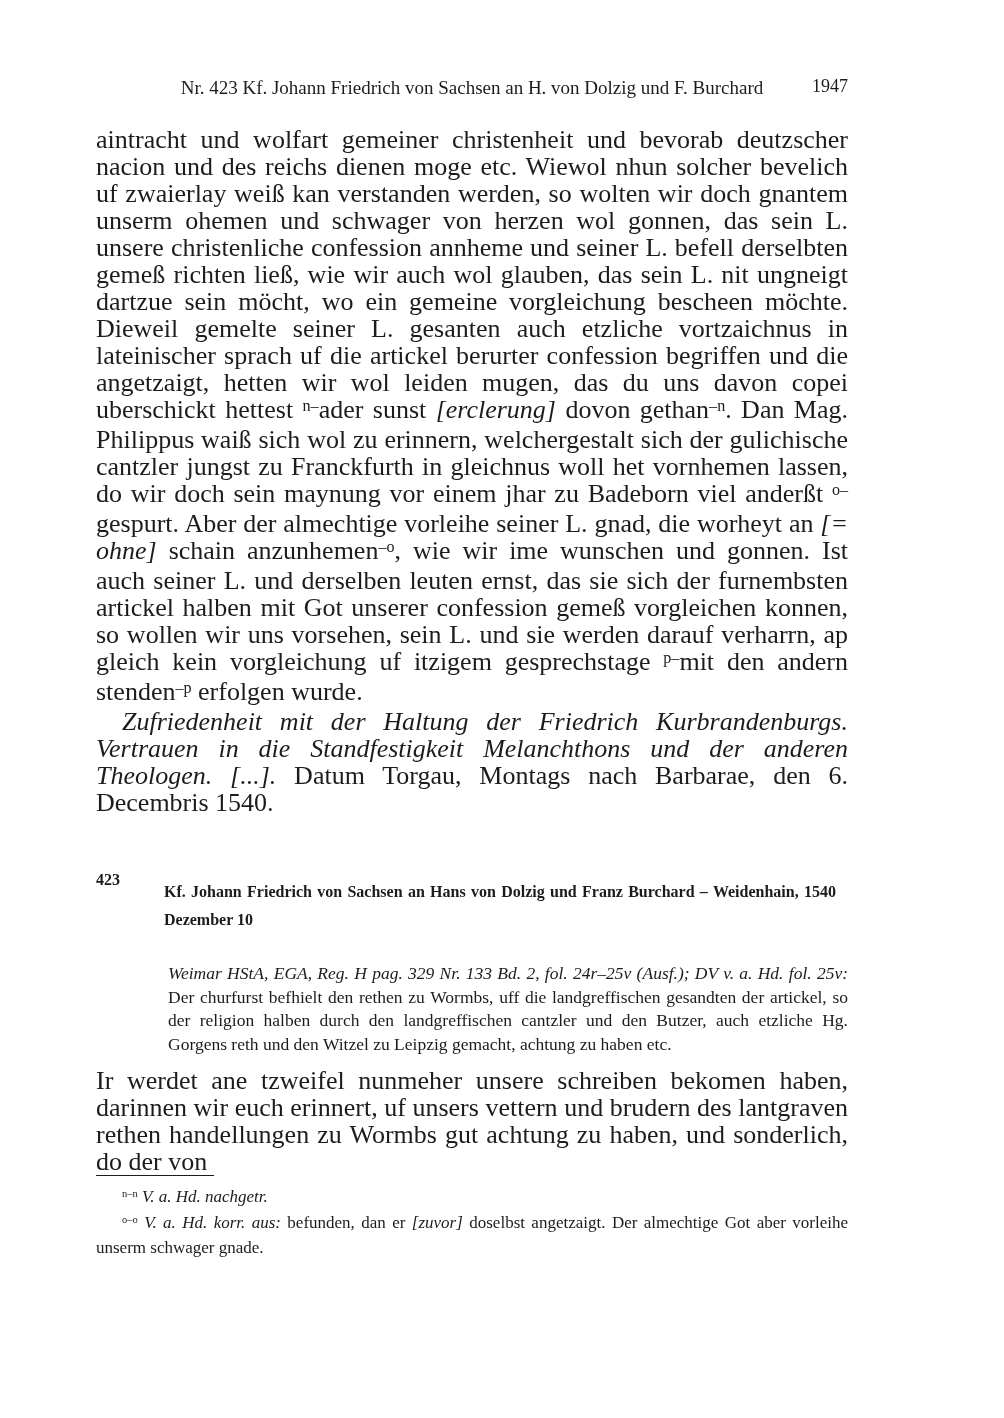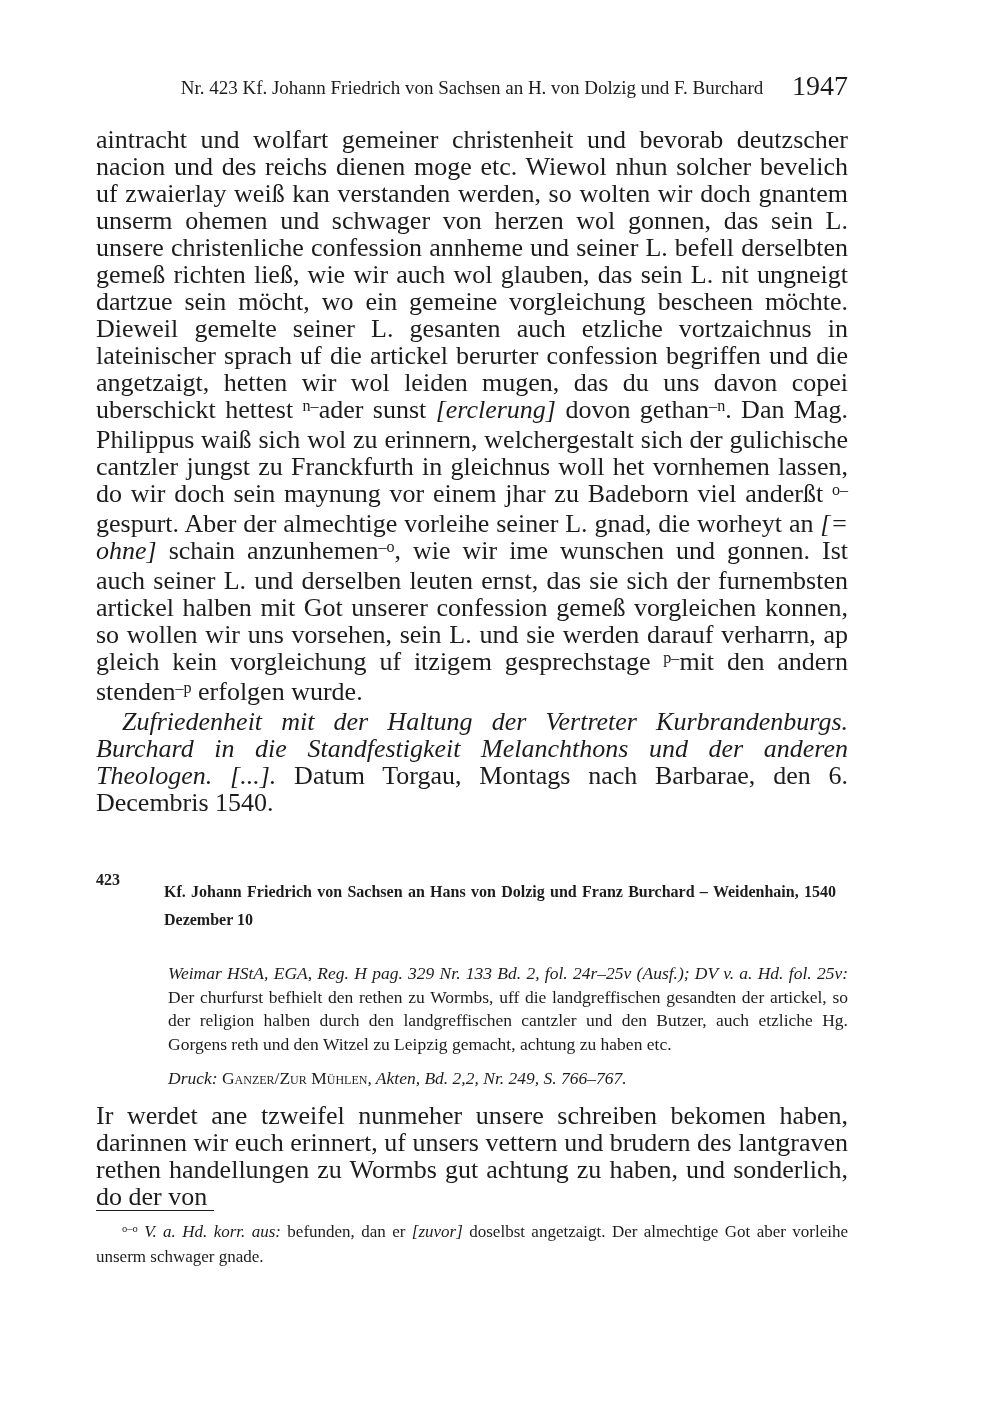--- a/index.html
+++ b/index.html
@@ -22,21 +22,21 @@
     text-align: center;
     font-size: 19px;
     line-height: 24px;
     margin-bottom: 26px;
     flex: 0 0 auto;
   }
   .running-header .page-num {
     position: absolute;
     right: 0;
     top: -2px;
-    font-size: 28px;
+    font-size: 18px;
   }
   p { margin: 0; }
   .body-text {
     font-size: 26px;
     line-height: 27px;
     text-align: justify;
   }
   .indent { text-indent: 26px; }
   .entry-heading {
     display: grid;
@@ -80,32 +80,31 @@
 
 <div class="page">
 
   <header class="running-header">
     <span class="head-text">Nr. 423 Kf. Johann Friedrich von Sachsen an H. von Dolzig und F. Burchard</span>
     <span class="page-num">1947</span>
   </header>
 
   <p class="body-text"><span class="run-r">aintracht und wolfart gemeiner christenheit und bevorab deutzscher nacion und des reichs dienen moge etc. Wiewol nhun solcher bevelich uf zwaierlay weiß kan verstanden werden, so wolten wir doch gnantem unserm ohemen und schwager von herzen wol gonnen, das sein L. unsere christenliche confession annheme und seiner L. befell derselbten gemeß richten ließ, wie wir auch wol glauben, das sein L. nit ungneigt dartzue sein möcht, wo ein gemeine vorgleichung bescheen möchte. Dieweil gemelte seiner L. gesanten auch etzliche vortzaichnus in lateinischer sprach uf die artickel berurter confession begriffen und die angetzaigt, hetten wir wol leiden mugen, das du uns davon copei uberschickt hettest </span><span class="run-sup">n–</span><span class="run-r">ader sunst </span><span class="run-i">[erclerung]</span><span class="run-r"> dovon gethan</span><span class="run-sup">–n</span><span class="run-r">. Dan Mag. Philippus waiß sich wol zu erinnern, welchergestalt sich der gulichische cantzler jungst zu Franckfurth in gleichnus woll het vornhemen lassen, do wir doch sein maynung vor einem jhar zu Badeborn viel anderßt </span><span class="run-sup">o–</span><span class="run-r">gespurt. Aber der almechtige vorleihe seiner L. gnad, die worheyt an </span><span class="run-i">[= ohne]</span><span class="run-r"> schain anzunhemen</span><span class="run-sup">–o</span><span class="run-r">, wie wir ime wunschen und gonnen. Ist auch seiner L. und derselben leuten ernst, das sie sich der furnembsten artickel halben mit Got unserer confession gemeß vorgleichen konnen, so wollen wir uns vorsehen, sein L. und sie werden darauf verharrn, ap gleich kein vorgleichung uf itzigem gesprechstage </span><span class="run-sup">p–</span><span class="run-r">mit den andern stenden</span><span class="run-sup">–p</span><span class="run-r"> erfolgen wurde.</span></p>
 
-  <p class="body-text indent"><span class="run-i">Zufriedenheit mit der Haltung der Vertreter Kurbrandenburgs. Burchard in die Standfestigkeit Melanchthons und der anderen Theologen. [...].</span><span class="run-r"> Datum Torgau, Montags nach Barbarae, den 6. Decembris 1540.</span></p>
+  <p class="body-text indent"><span class="run-i">Zufriedenheit mit der Haltung der Friedrich Kurbrandenburgs. Vertrauen in die Standfestigkeit Melanchthons und der anderen Theologen. [...].</span><span class="run-r"> Datum Torgau, Montags nach Barbarae, den 6. Decembris 1540.</span></p>
 
   <div class="entry-heading">
     <span class="entry-number">423</span>
     <h2 class="entry-title">Kf. Johann Friedrich von Sachsen an Hans von Dolzig und Franz Burchard – Weidenhain, 1540 Dezember 10</h2>
   </div>
 
   <p class="apparatus"><span class="run-i">Weimar HStA, EGA, Reg. H pag. 329 Nr. 133 Bd. 2, fol. 24r–25v (Ausf.); DV v. a. Hd. fol. 25v: </span><span class="run-r">Der churfurst befhielt den rethen zu Wormbs, uff die landgreffischen gesandten der artickel, so der religion halben durch den landgreffischen cantzler und den Butzer, auch etzliche Hg. Gorgens reth und den Witzel zu Leipzig gemacht, achtung zu haben etc.</span></p>
 
-  <p class="apparatus druck"><span class="run-i">Druck: </span><span class="run-sc">Ganzer/Zur Mühlen</span><span class="run-i">, Akten, Bd. 2,2, Nr. 249, S. 766–767.</span></p>
 
   <p class="body-text letter-start"><span class="run-r">Ir werdet ane tzweifel nunmeher unsere schreiben bekomen haben, darinnen wir euch erinnert, uf unsers vettern und brudern des lantgraven rethen handellungen zu Wormbs gut achtung zu haben, und sonderlich, do der von</span></p>
 
   <div class="footnotes">
     <div class="fn-rule"></div>
+    <p class="footnote"><span class="run-sup">n–n</span><span class="run-r"> </span><span class="run-i">V. a. Hd. nachgetr.</span></p>
     <p class="footnote"><span class="run-sup">o–o</span><span class="run-r"> </span><span class="run-i">V. a. Hd. korr. aus: </span><span class="run-r">befunden, dan er </span><span class="run-i">[zuvor]</span><span class="run-r"> doselbst angetzaigt. Der almechtige Got aber vorleihe unserm schwager gnade.</span></p>
-    <p class="footnote"><span class="run-sup">n–n</span><span class="run-r"> </span><span class="run-i">V. a. Hd. nachgetr.</span></p>
   </div>
 
 </div>
 
 </body></html>

